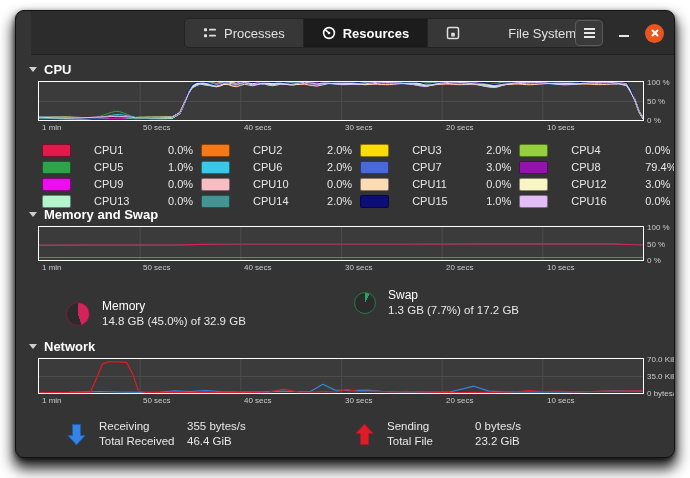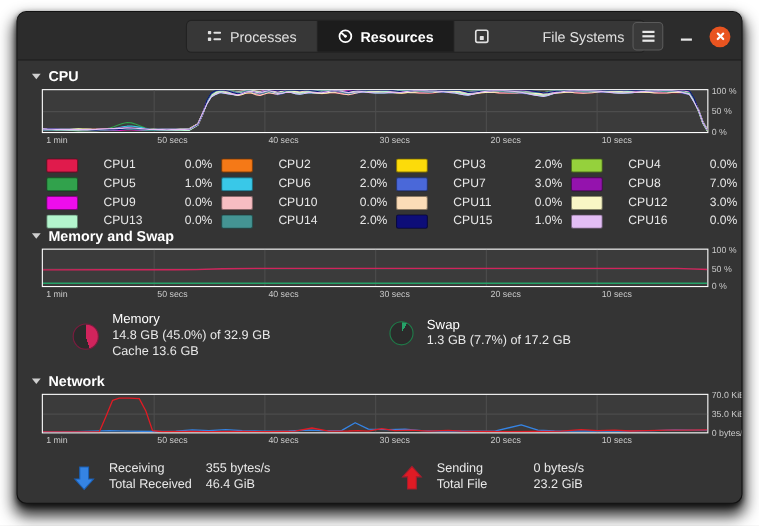--- a/index.html
+++ b/index.html
@@ -3,21 +3,21 @@
 <meta charset="utf-8">
 <style>
   * { margin:0; padding:0; box-sizing:border-box; }
   html,body { width:690px; height:478px; background:#ffffff; overflow:hidden;
     font-family:"Liberation Sans", sans-serif; }
   .window { position:absolute; left:15px; top:10px; width:660px; height:448px;
     background:#343434; border-radius:9px; border:1px solid #121212;
     box-shadow:0 9px 14px 2px rgba(0,0,0,.85), 0 2px 5px rgba(0,0,0,.6);
     overflow:hidden; color:#e6e6e6; }
   
-  .titlebar { position:absolute; top:0; left:0; right:0; height:44px; background:#2c2c2c;
+  .titlebar { position:absolute; top:0; left:15px; right:0; height:44px; background:#2c2c2c;
     border-bottom:1px solid #1f1f1f; }
   .tabgroup { position:absolute; left:153px; top:7px; height:30px; display:flex;
     border:1px solid #222; border-radius:5px; overflow:hidden; }
   .tab { display:flex; align-items:center; gap:7px; padding:0 18px; background:#373737;
     border:none; border-right:1px solid #242424; color:#e0e0e0; font-size:13px; cursor:pointer;
     font-family:"Liberation Sans", sans-serif; }
   .tab:last-child { border-right:none;gap:48px; }
   .tab.sel { background:#1c1c1c; color:#ffffff; font-weight:bold; }
   .tab svg { display:block; }
   .winbtns { position:absolute; right:10px; top:0; height:44px; display:flex; align-items:center; gap:13px; }
@@ -189,21 +189,21 @@
           <span class="lval">2.0%</span>
         </div>
         <div class="lcell">
           <span class="swatch" style="background: rgb(74, 104, 217);"></span>
           <span class="lname">CPU7</span>
           <span class="lval">3.0%</span>
         </div>
         <div class="lcell">
           <span class="swatch" style="background: rgb(148, 19, 173);"></span>
           <span class="lname">CPU8</span>
-          <span class="lval">7.0%</span>
+          <span class="lval">79.4%</span>
         </div>
         <div class="lcell">
           <span class="swatch" style="background: rgb(238, 13, 236);"></span>
           <span class="lname">CPU9</span>
           <span class="lval">0.0%</span>
         </div>
         <div class="lcell">
           <span class="swatch" style="background: rgb(247, 189, 194);"></span>
           <span class="lname">CPU10</span>
           <span class="lval">0.0%</span>
@@ -265,26 +265,25 @@
     </div>
     <div class="xrow">
         <span style="left: 0%;">1 min</span>
         <span style="left: 16.6667%;">50 secs</span>
         <span style="left: 33.3333%;">40 secs</span>
         <span style="left: 50%;">30 secs</span>
         <span style="left: 66.6667%;">20 secs</span>
         <span style="left: 83.3333%;">10 secs</span>
       </div>
     <div style="position:relative; height:52px; margin-top:9px;">
-      <div class="dblock" style="left:50px; top:0;">
+      <div class="dblock" style="left:50px; top:16px;">
         <div class="pie" id="mem-pie" style="background: conic-gradient(rgb(209, 36, 92) 0deg, rgb(209, 36, 92) 45%, rgb(43, 43, 43) 0deg); border: 1.5px solid rgb(124, 27, 63);"></div>
         <div class="dtext">
           <div class="dtitle">Memory</div>
           <div>14.8 GB (45.0%) of 32.9 GB</div>
-          <div>Cache 13.6 GB</div>
         </div>
       </div>
       <div class="dblock" style="left:338px; top:5px;">
         <div class="pie" id="swap-pie" style="width: 22px; height: 22px; background: conic-gradient(rgb(38, 162, 105) 0deg, rgb(38, 162, 105) 7.7%, rgb(43, 43, 43) 0deg); border: 1.5px solid rgb(31, 122, 72);"></div>
         <div class="dtext">
           <div class="dtitle">Swap</div>
           <div>1.3 GB (7.7%) of 17.2 GB</div>
         </div>
       </div>
     </div>
@@ -327,21 +326,21 @@
             <path d="M10.5 22 L2 12.5 H6.5 V1.5 H14.5 V12.5 H19 Z" fill="#3584e4" stroke="#1a5fb4" stroke-width="1"></path>
           </svg>
         </span>
         <div class="nettable">
           <span>Receiving</span>
           <span>355 bytes/s</span>
           <span>Total Received</span>
           <span>46.4 GiB</span>
         </div>
       </div>
-      <div class="dblock" style="left:348px; top:0;">
+      <div class="dblock" style="left:338px; top:0;">
         <span class="arrow">
           <svg width="21" height="23" viewBox="0 0 21 23">
             <path d="M10.5 1 L19 10.5 H14.5 V21.5 H6.5 V10.5 H2 Z" fill="#e01b24" stroke="#a51d2d" stroke-width="1"></path>
           </svg>
         </span>
         <div class="nettable">
           <span>Sending</span>
           <span>0 bytes/s</span>
           <span>Total File</span>
           <span>23.2 GiB</span>

